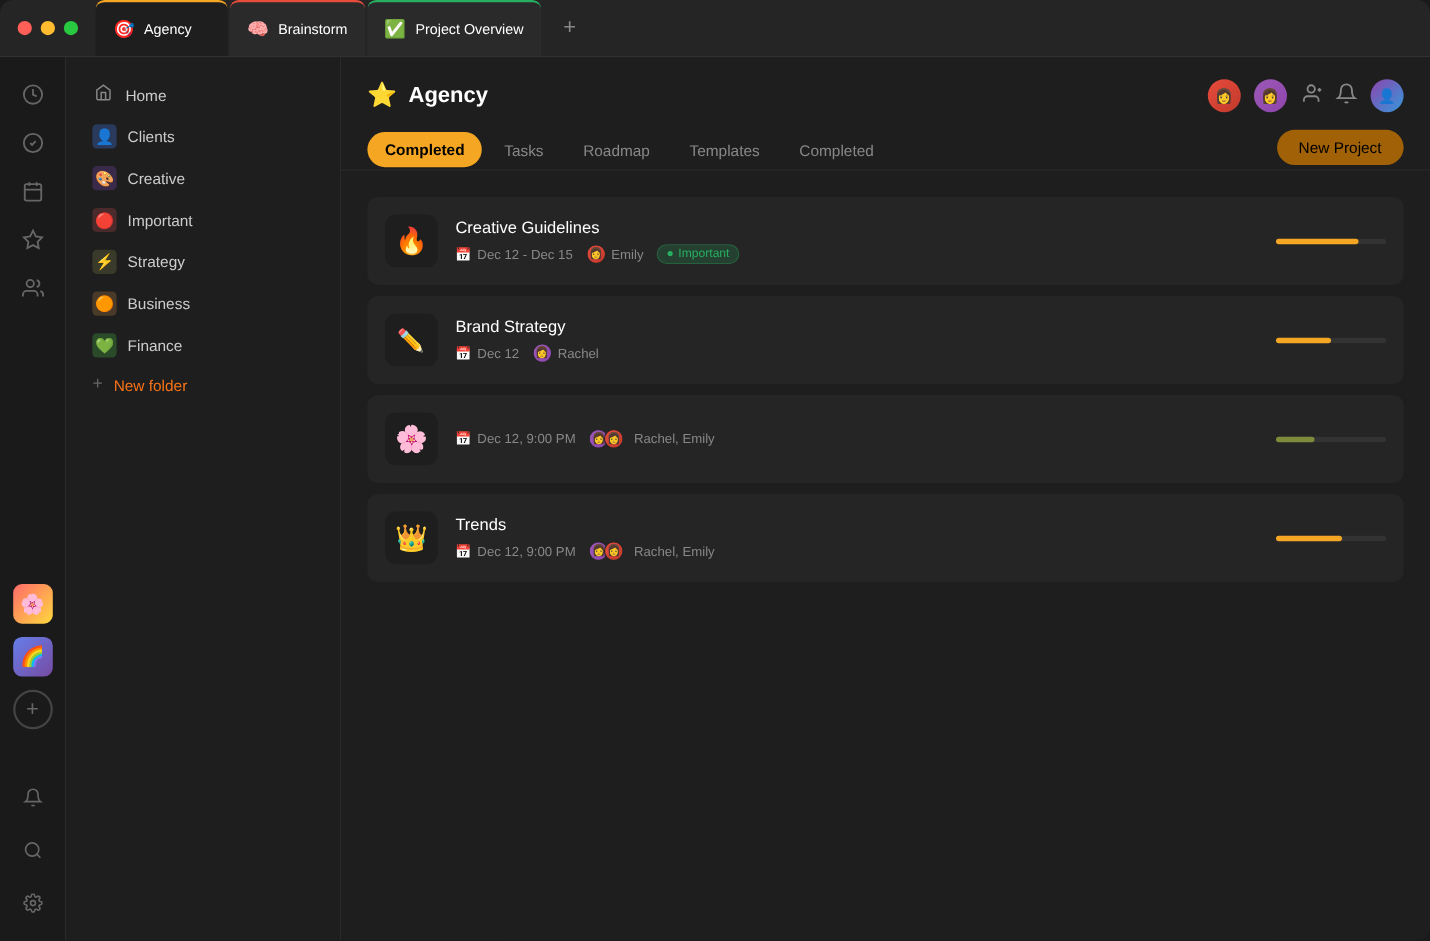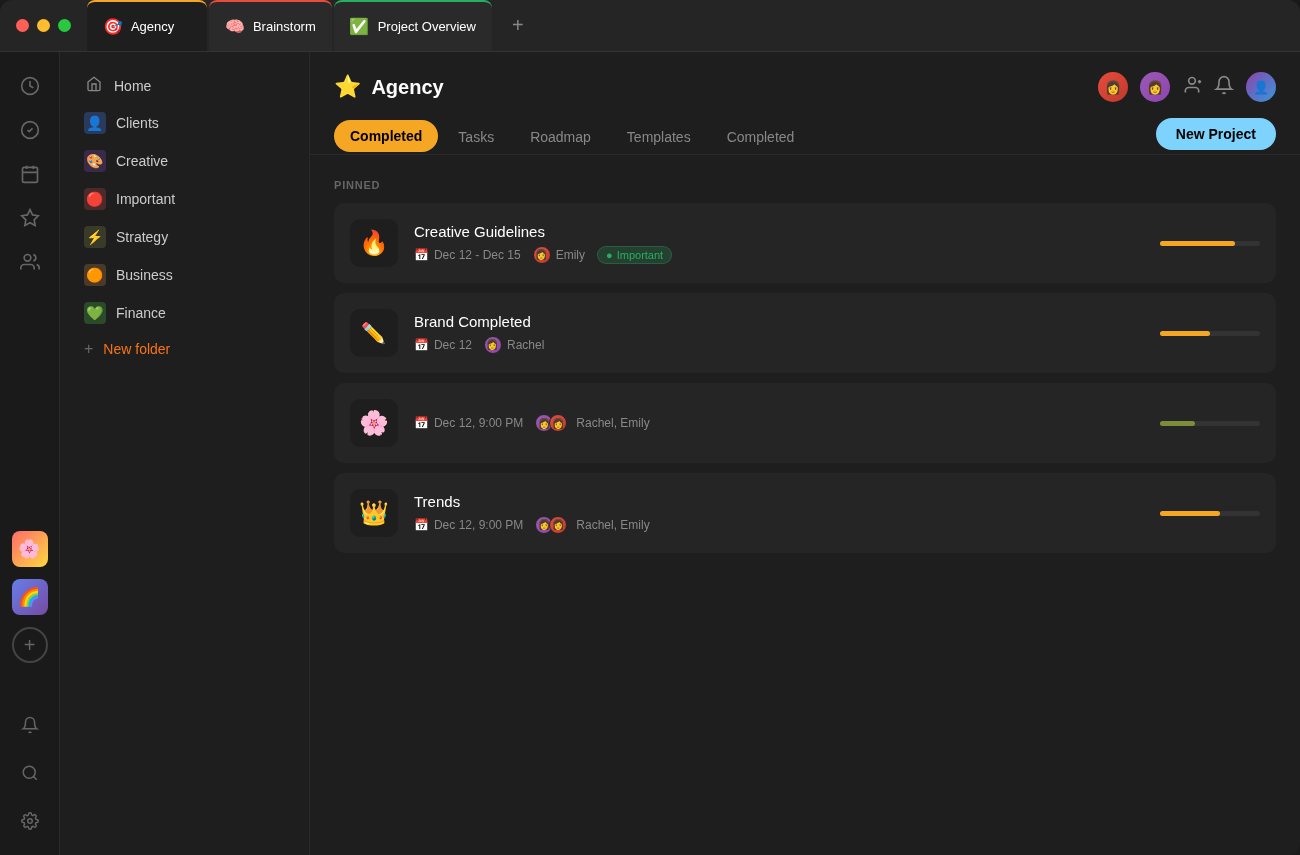--- a/index.html
+++ b/index.html
@@ -301,27 +301,27 @@
     .nav-tab.active {
       background: #f5a623;
       color: #000;
       font-weight: 600;
       border-radius: 20px;
       margin-bottom: 0;
     }
 
     .new-project-btn {
       margin-left: auto;
-      background: #7dd3fc;
+      background: #a16207;
       color: #000;
       border: none;
       padding: 8px 20px;
       border-radius: 20px;
       font-size: 14px;
-      font-weight: 700;
+      font-weight: 400;
       cursor: pointer;
       margin-bottom: 4px;
     }
 
     
     .projects-content {
       padding: 24px;
       flex: 1;
     }
 
@@ -623,21 +623,20 @@
           <span>Templates</span>
         </div>
         <div class="nav-tab">
           <span>Completed</span>
         </div>
         <button class="new-project-btn">New Project</button>
       </div>
 
       <div class="projects-content">
 
-        <div class="section-label">PINNED</div>
 
         <div class="project-card">
           <div class="project-icon-wrap">🔥</div>
           <div class="project-info">
             <div class="project-name">Creative Guidelines</div>
             <div class="project-meta">
               <div class="meta-item">
                 <span class="meta-icon">📅</span>
                 <span>Dec 12 - Dec 15</span>
               </div>
@@ -655,21 +654,21 @@
             <div class="progress-bar">
               <div class="progress-fill progress-1"></div>
             </div>
           </div>
         </div>
 
 
         <div class="project-card">
           <div class="project-icon-wrap" style="font-size:20px;">✏️</div>
           <div class="project-info">
-            <div class="project-name">Brand Completed</div>
+            <div class="project-name">Brand Strategy</div>
             <div class="project-meta">
               <div class="meta-item">
                 <span class="meta-icon">📅</span>
                 <span>Dec 12</span>
               </div>
               <div class="meta-item">
                 <span class="mini-avatar ma-2" style="width:18px;height:18px;font-size:10px;">👩</span>
                 <span>Rachel</span>
               </div>
             </div>

